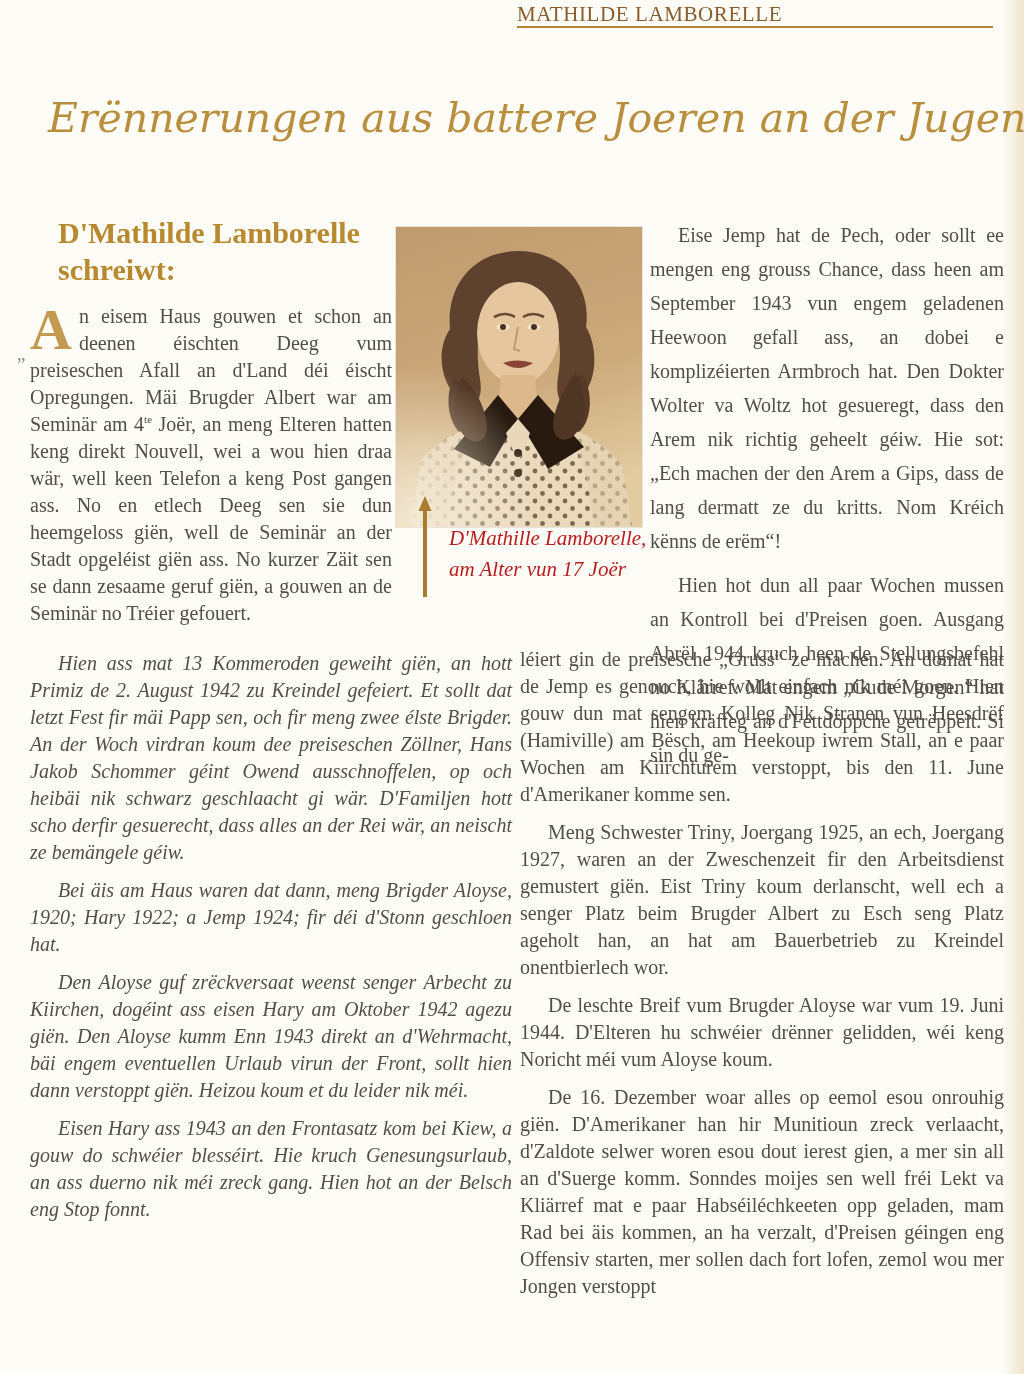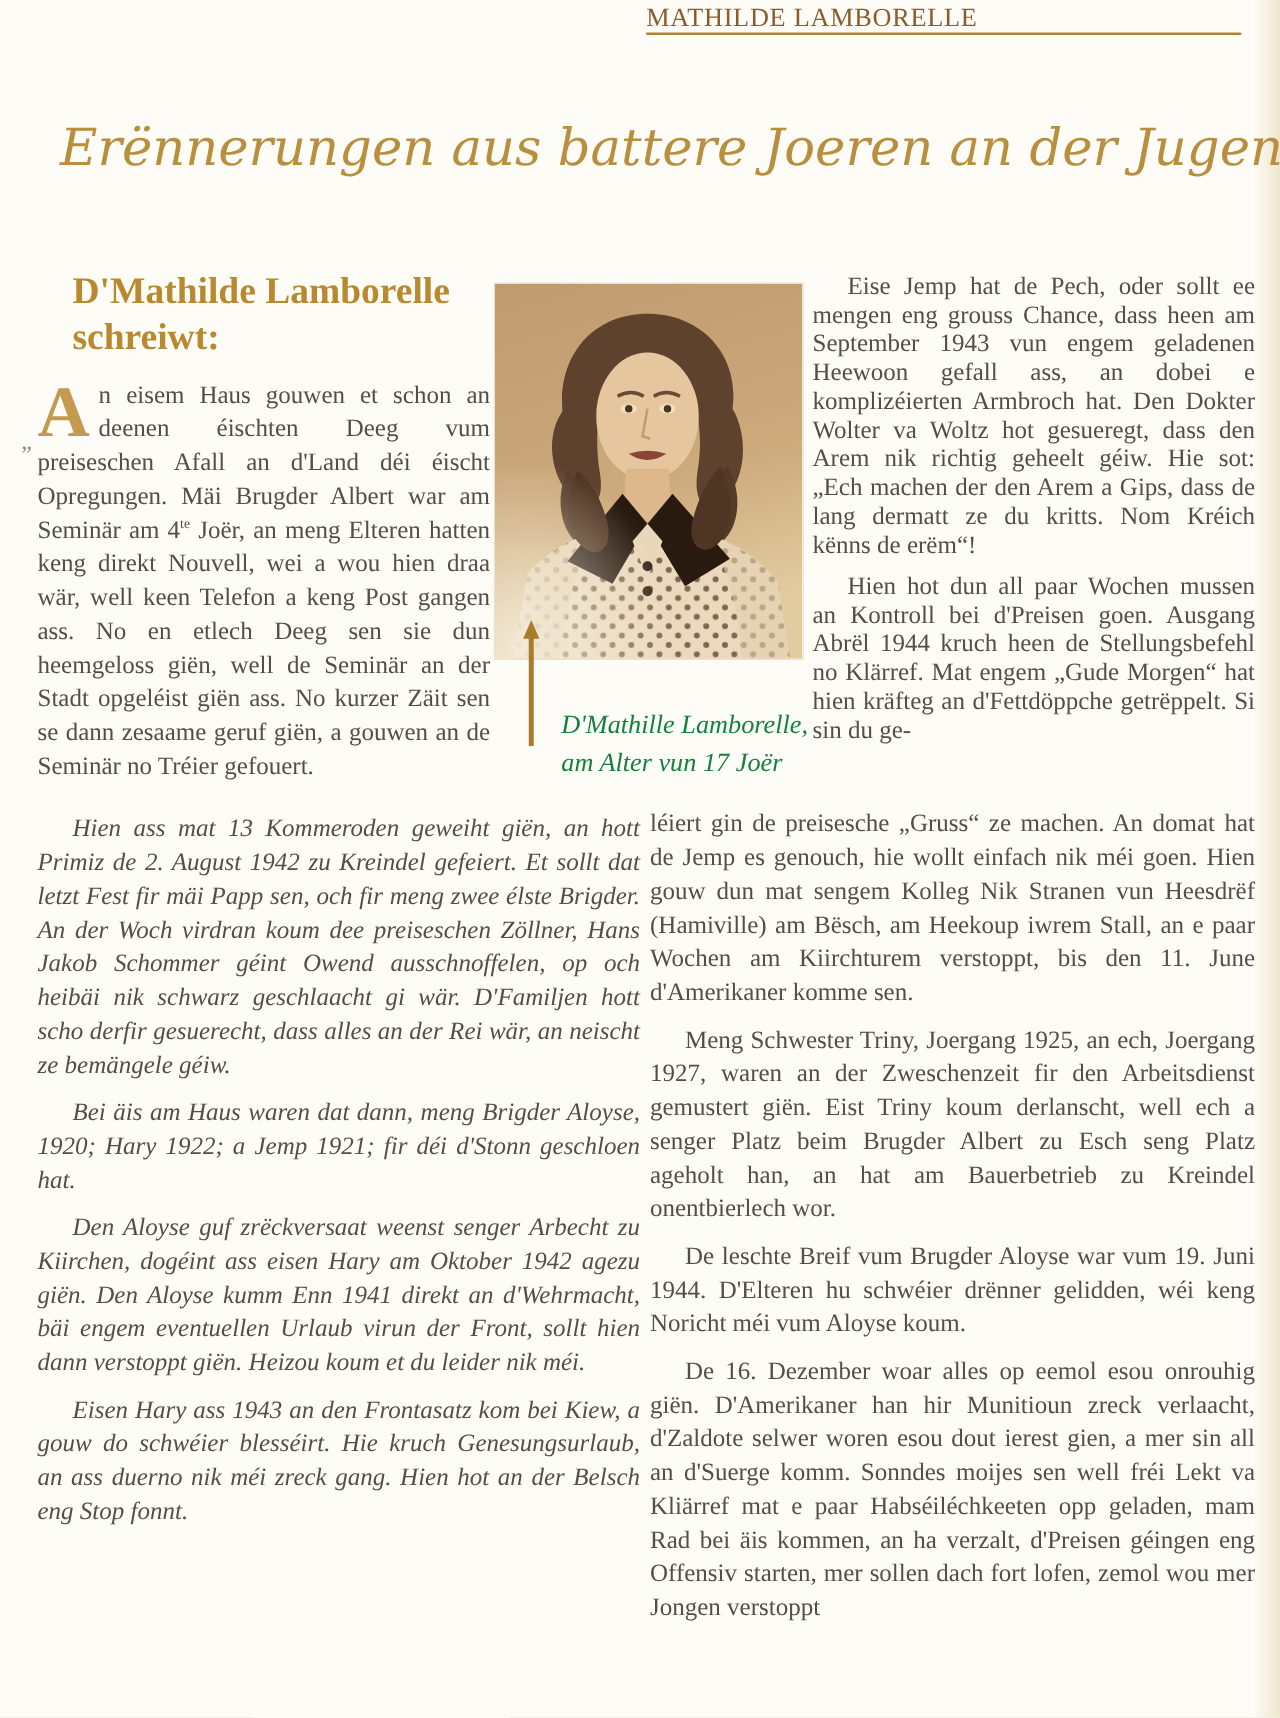--- a/index.html
+++ b/index.html
@@ -24,38 +24,38 @@
   }
   .lc-heading {
     position:absolute; left:30px; top:214px; width:390px;
     font-weight:bold; font-size:30px; line-height:37px; color:#b8892e;margin-left:28px;
   }
   .bodytext { font-size:20px; line-height:27px; color:#524e48; text-align:justify; }
   .bodytext p { margin:0 0 11px 0; text-indent:28px; }
   .bodytext p.noindent { text-indent:0; }
   .lc-narrow { position:absolute; left:30px; top:303px; width:362px; }
   .lc-wide   { position:absolute; left:30px; top:650px; width:482px;font-style:italic; }
-  .rc-narrow { position:absolute; left:650px; top:218px; width:354px; line-height:23px; }
+  .rc-narrow { position:absolute; left:650px; top:218px; width:354px; line-height:34px; }
   .rc-narrow p { margin-bottom:10px; }
   .rc-wide   { position:absolute; left:520px; top:646px; width:484px; }
   .intro { position:relative; }
   .open-quote { position:absolute; left:-13px; top:37px; font-size:19px; color:#8b867f; }
   .drop-cap {
     float:left; font-size:58px; line-height:45px; font-weight:bold;
     color:#c49a50; margin:4px 7px 0 0;
   }
   .sup { font-size:11px; vertical-align:super; line-height:0; }
   .portrait-figure {
     position:absolute; left:396px; top:227px; width:246px; height:300px;
     box-shadow:0 0 0 1px rgba(120,90,50,0.15);
   }
   .portrait-figure svg { display:block; }
   .photo-caption {
-    position:absolute; left:449px; top:564px; width:215px;
-    font-style:italic; font-size:21px; line-height:31px; color:#15803d;
+    position:absolute; left:449px; top:523px; width:215px;
+    font-style:italic; font-size:21px; line-height:31px; color:#b91c1c;
   }
   .up-arrow { position:absolute; left:415px; top:496px; width:20px; height:101px; }
 </style>
 </head>
 <body>
 
 <div id="page">
 
   <div class="edge-shade"></div>
 
@@ -138,22 +138,22 @@
     <div>am Alter vun 17 Joër</div>
   </div>
 
   <div class="rc-narrow bodytext">
     <p>Eise Jemp hat de Pech, oder sollt ee mengen eng grouss Chance, dass heen am September 1943 vun engem geladenen Heewoon gefall ass, an dobei e komplizéierten Armbroch hat. Den Dokter Wolter va Woltz hot gesueregt, dass den Arem nik richtig geheelt géiw. Hie sot: „Ech machen der den Arem a Gips, dass de lang dermatt ze du kritts. Nom Kréich kënns de erëm“!</p>
     <p>Hien hot dun all paar Wochen mussen an Kontroll bei d'Preisen goen. Ausgang Abrël 1944 kruch heen de Stellungsbefehl no Klärref. Mat engem „Gude Morgen“ hat hien kräfteg an d'Fettdöppche getrëppelt. Si sin du ge-</p>
   </div>
 
   <div class="lc-wide bodytext">
     <p>Hien ass mat 13 Kommeroden geweiht giën, an hott Primiz de 2. August 1942 zu Kreindel gefeiert. Et sollt dat letzt Fest fir mäi Papp sen, och fir meng zwee élste Brigder. An der Woch virdran koum dee preiseschen Zöllner, Hans Jakob Schommer géint Owend ausschnoffelen, op och heibäi nik schwarz geschlaacht gi wär. D'Familjen hott scho derfir gesuerecht, dass alles an der Rei wär, an neischt ze bemängele géiw.</p>
-    <p>Bei äis am Haus waren dat dann, meng Brigder Aloyse, 1920; Hary 1922; a Jemp 1921; fir déi d'Stonn geschloen hat.</p>
-    <p>Den Aloyse guf zrëckversaat weenst senger Arbecht zu Kiirchen, dogéint ass eisen Hary am Oktober 1942 agezu giën. Den Aloyse kumm Enn 1941 direkt an d'Wehrmacht, bäi engem eventuellen Urlaub virun der Front, sollt hien dann verstoppt giën. Heizou koum et du leider nik méi.</p>
+    <p>Bei äis am Haus waren dat dann, meng Brigder Aloyse, 1920; Hary 1922; a Jemp 1924; fir déi d'Stonn geschloen hat.</p>
+    <p>Den Aloyse guf zrëckversaat weenst senger Arbecht zu Kiirchen, dogéint ass eisen Hary am Oktober 1942 agezu giën. Den Aloyse kumm Enn 1943 direkt an d'Wehrmacht, bäi engem eventuellen Urlaub virun der Front, sollt hien dann verstoppt giën. Heizou koum et du leider nik méi.</p>
     <p>Eisen Hary ass 1943 an den Frontasatz kom bei Kiew, a gouw do schwéier blesséirt. Hie kruch Genesungsurlaub, an ass duerno nik méi zreck gang. Hien hot an der Belsch eng Stop fonnt.</p>
   </div>
 
   <div class="rc-wide bodytext">
     <p class="noindent">léiert gin de preisesche „Gruss“ ze machen. An domat hat de Jemp es genouch, hie wollt einfach nik méi goen. Hien gouw dun mat sengem Kolleg Nik Stranen vun Heesdrëf (Hamiville) am Bësch, am Heekoup iwrem Stall, an e paar Wochen am Kiirchturem verstoppt, bis den 11. June d'Amerikaner komme sen.</p>
     <p>Meng Schwester Triny, Joergang 1925, an ech, Joergang 1927, waren an der Zweschenzeit fir den Arbeitsdienst gemustert giën. Eist Triny koum derlanscht, well ech a senger Platz beim Brugder Albert zu Esch seng Platz ageholt han, an hat am Bauerbetrieb zu Kreindel onentbierlech wor.</p>
     <p>De leschte Breif vum Brugder Aloyse war vum 19. Juni 1944. D'Elteren hu schwéier drënner gelidden, wéi keng Noricht méi vum Aloyse koum.</p>
     <p>De 16. Dezember woar alles op eemol esou onrouhig giën. D'Amerikaner han hir Munitioun zreck verlaacht, d'Zaldote selwer woren esou dout ierest gien, a mer sin all an d'Suerge komm. Sonndes moijes sen well fréi Lekt va Kliärref mat e paar Habséiléchkeeten opp geladen, mam Rad bei äis kommen, an ha verzalt, d'Preisen géingen eng Offensiv starten, mer sollen dach fort lofen, zemol wou mer Jongen verstoppt</p>
   </div>
 

